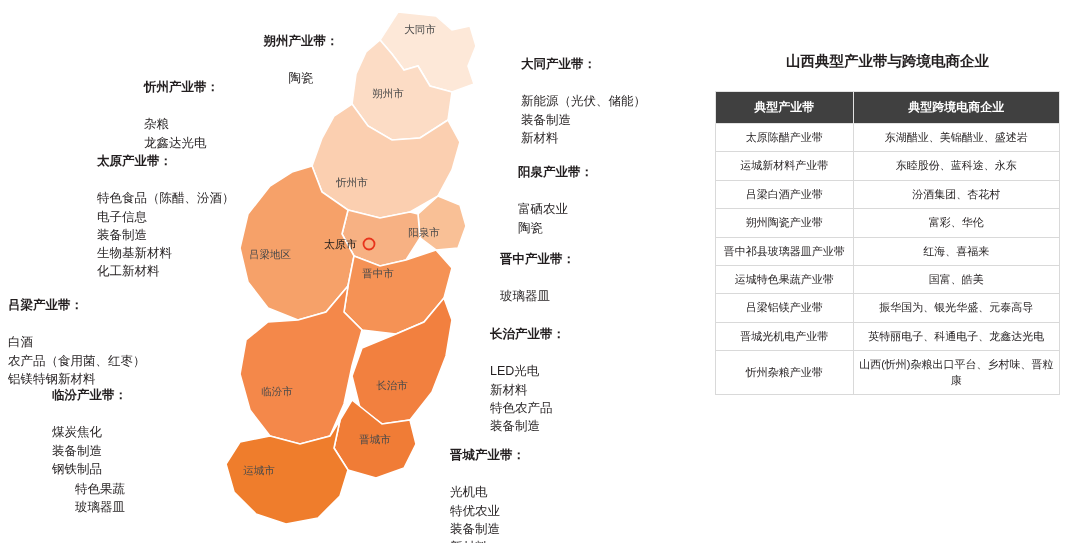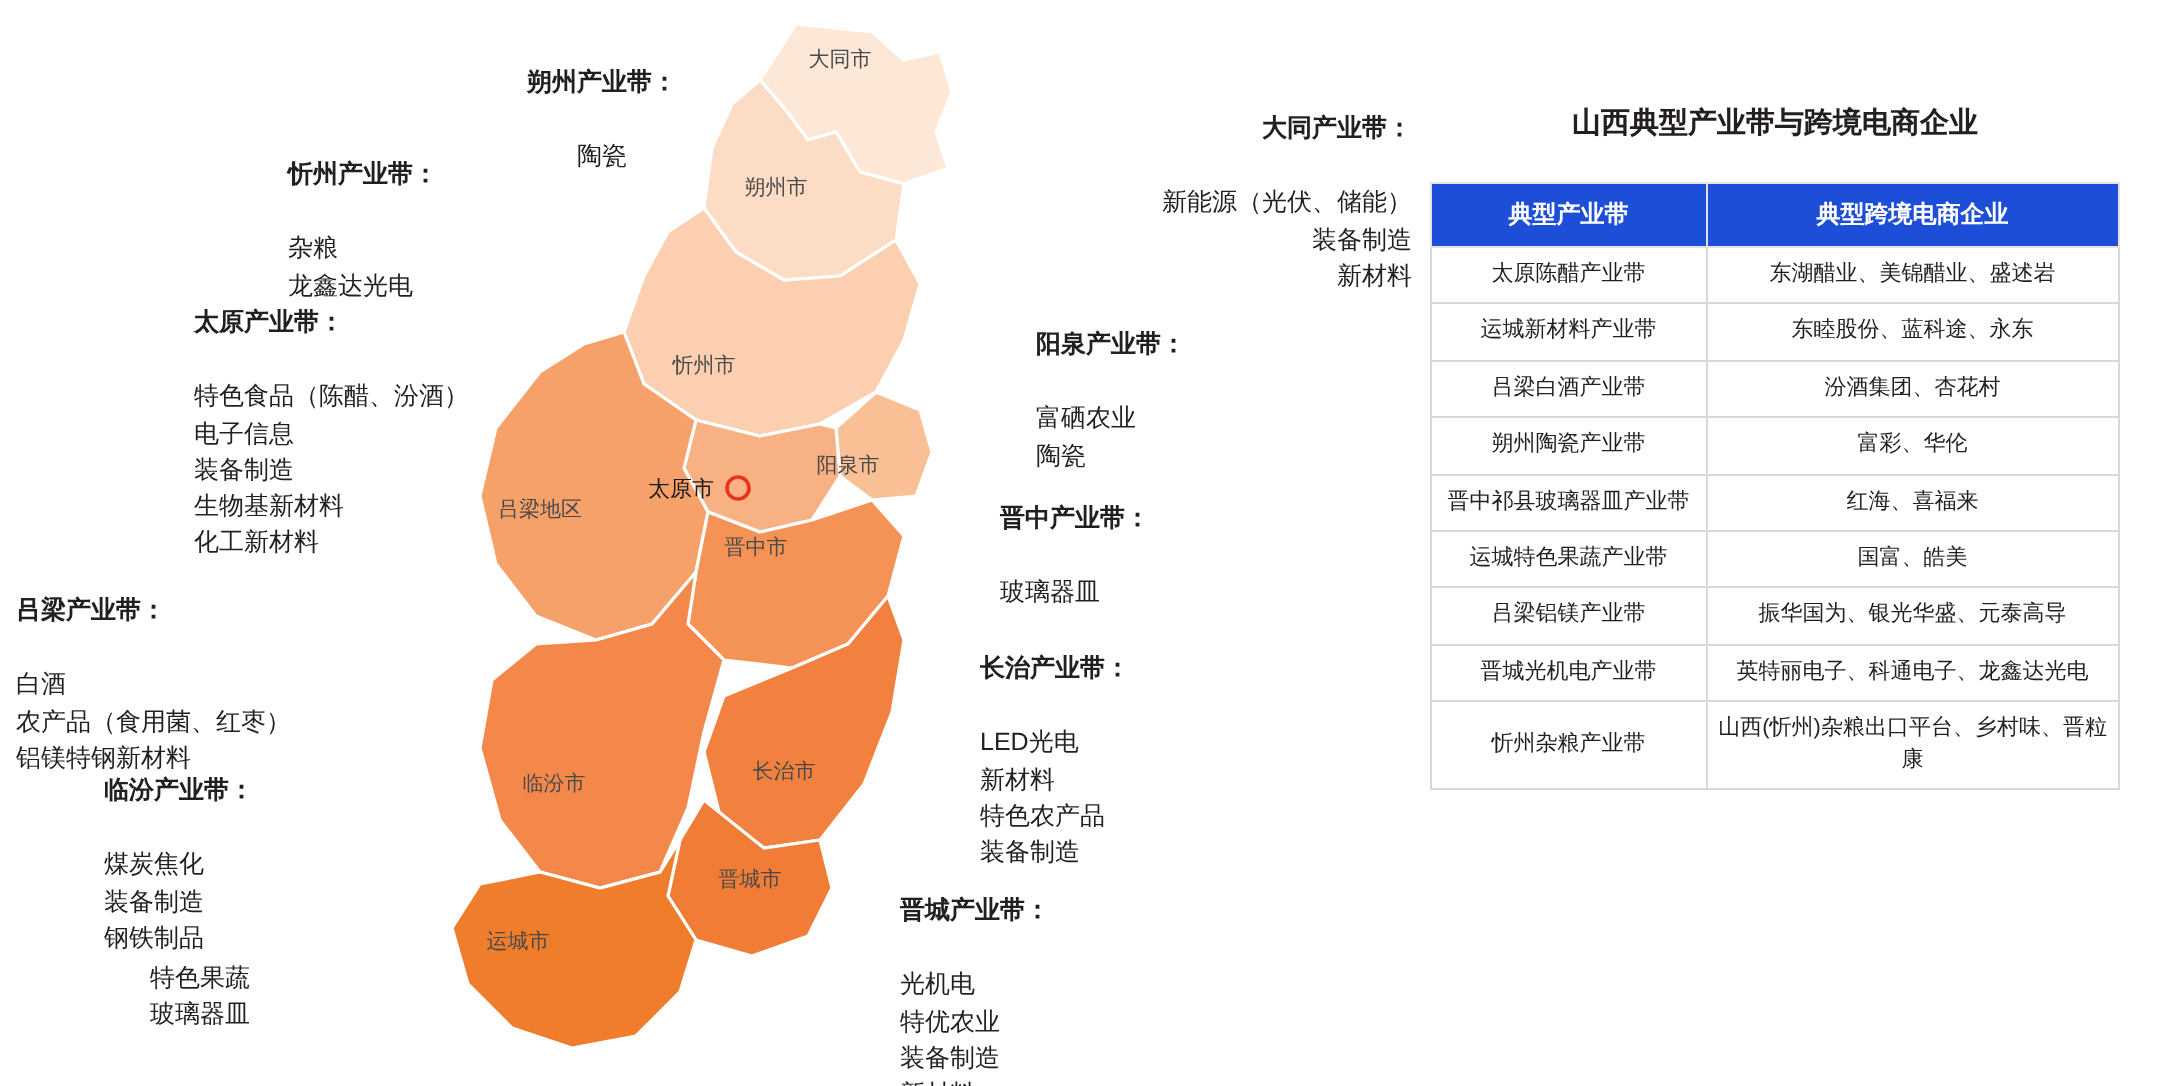--- a/index.html
+++ b/index.html
@@ -73,21 +73,21 @@
     font-weight: bold;
     color: #231f20;
     margin-bottom: 20px;
   }
   table.ind-table {
     border-collapse: collapse;
     width: 345px;
     table-layout: fixed;
   }
   table.ind-table th {
-    background: #1d4ed8;
+    background: #404040;
     color: #ffffff;
     font-size: 12px;
     font-weight: bold;
     border: 1px solid #e2e2e2;
     padding: 7px 4px;
     text-align: center;
   }
   table.ind-table td {
     border: 1px solid #d9d9d9;
     font-size: 11px;
@@ -177,21 +177,21 @@
     <span class="anno-items">煤炭焦化
 装备制造
 钢铁制品</span>
   </div>
 
   <div class="anno left" style="left:75px; top:462px; width:150px;">
     <span class="anno-items">特色果蔬
 玻璃器皿</span>
   </div>
 
-  <div class="anno left" style="left:521px; top:37px; width:185px;text-align:right;">
+  <div class="anno left" style="left:521px; top:37px; width:185px;">
     <span class="anno-title">大同产业带：</span>
     <span class="anno-items">新能源（光伏、储能）
 装备制造
 新材料</span>
   </div>
 
   <div class="anno left" style="left:518px; top:145px; width:150px;">
     <span class="anno-title">阳泉产业带：</span>
     <span class="anno-items">富硒农业
 陶瓷</span>

